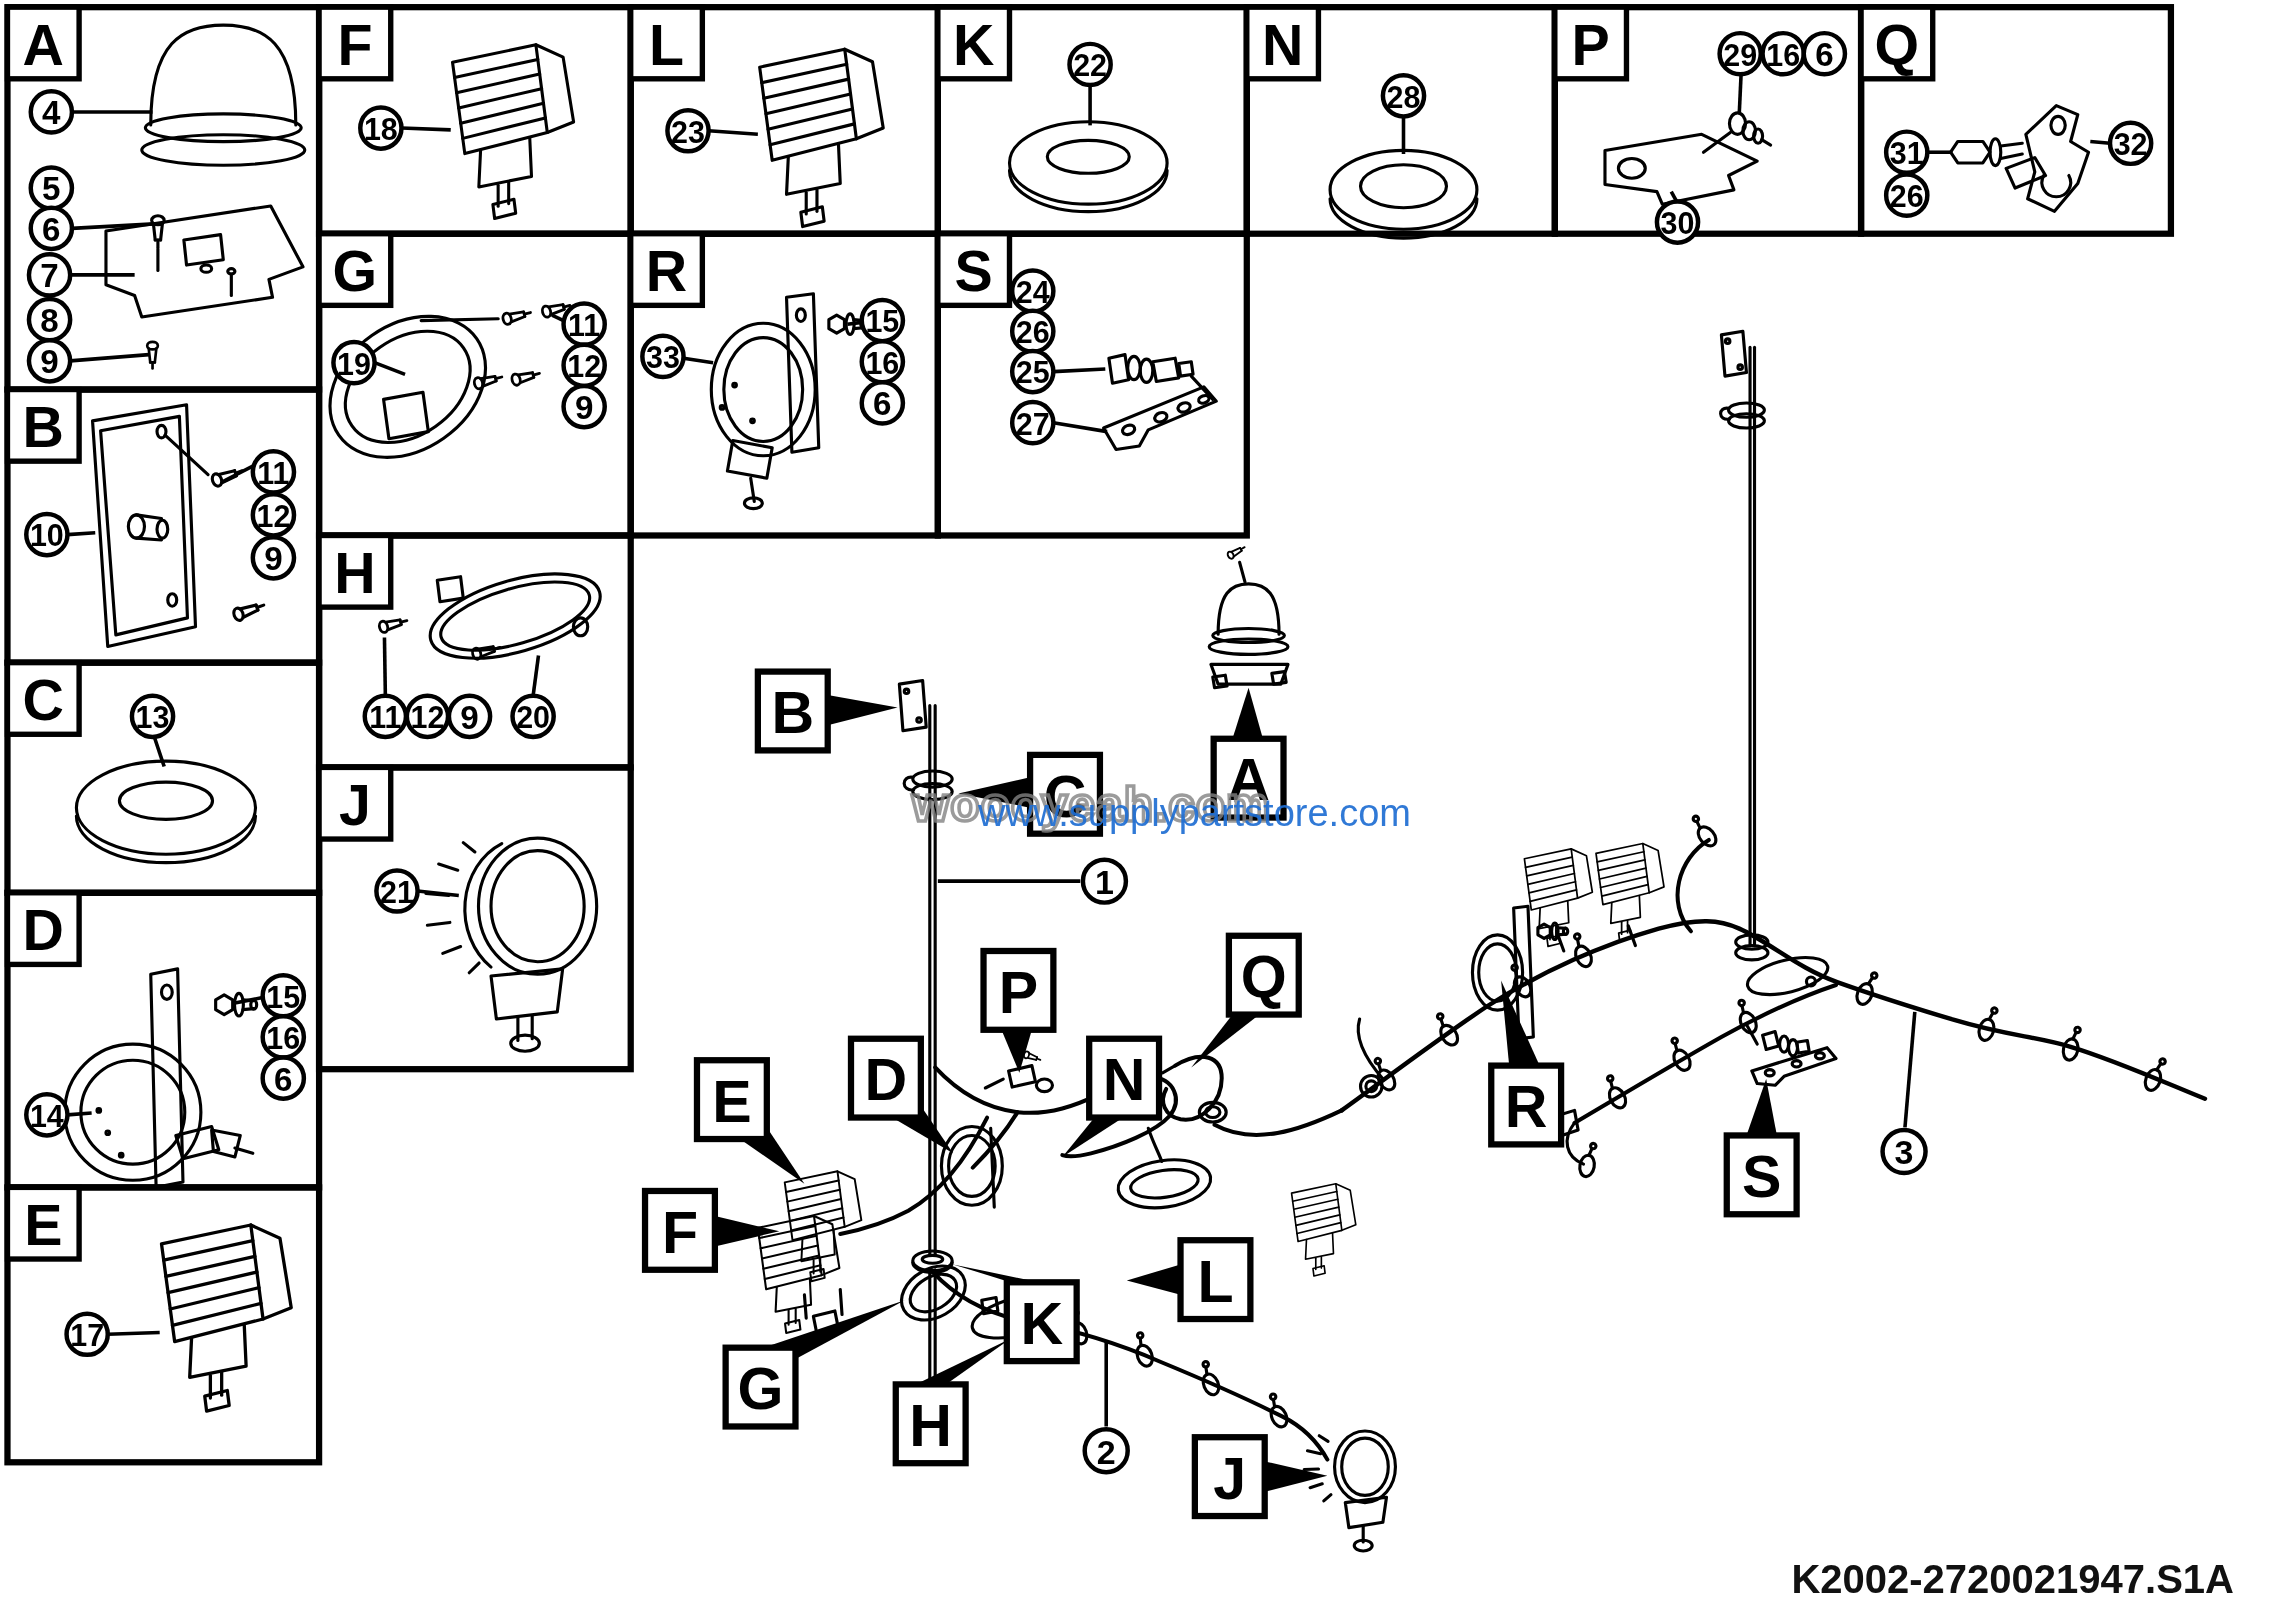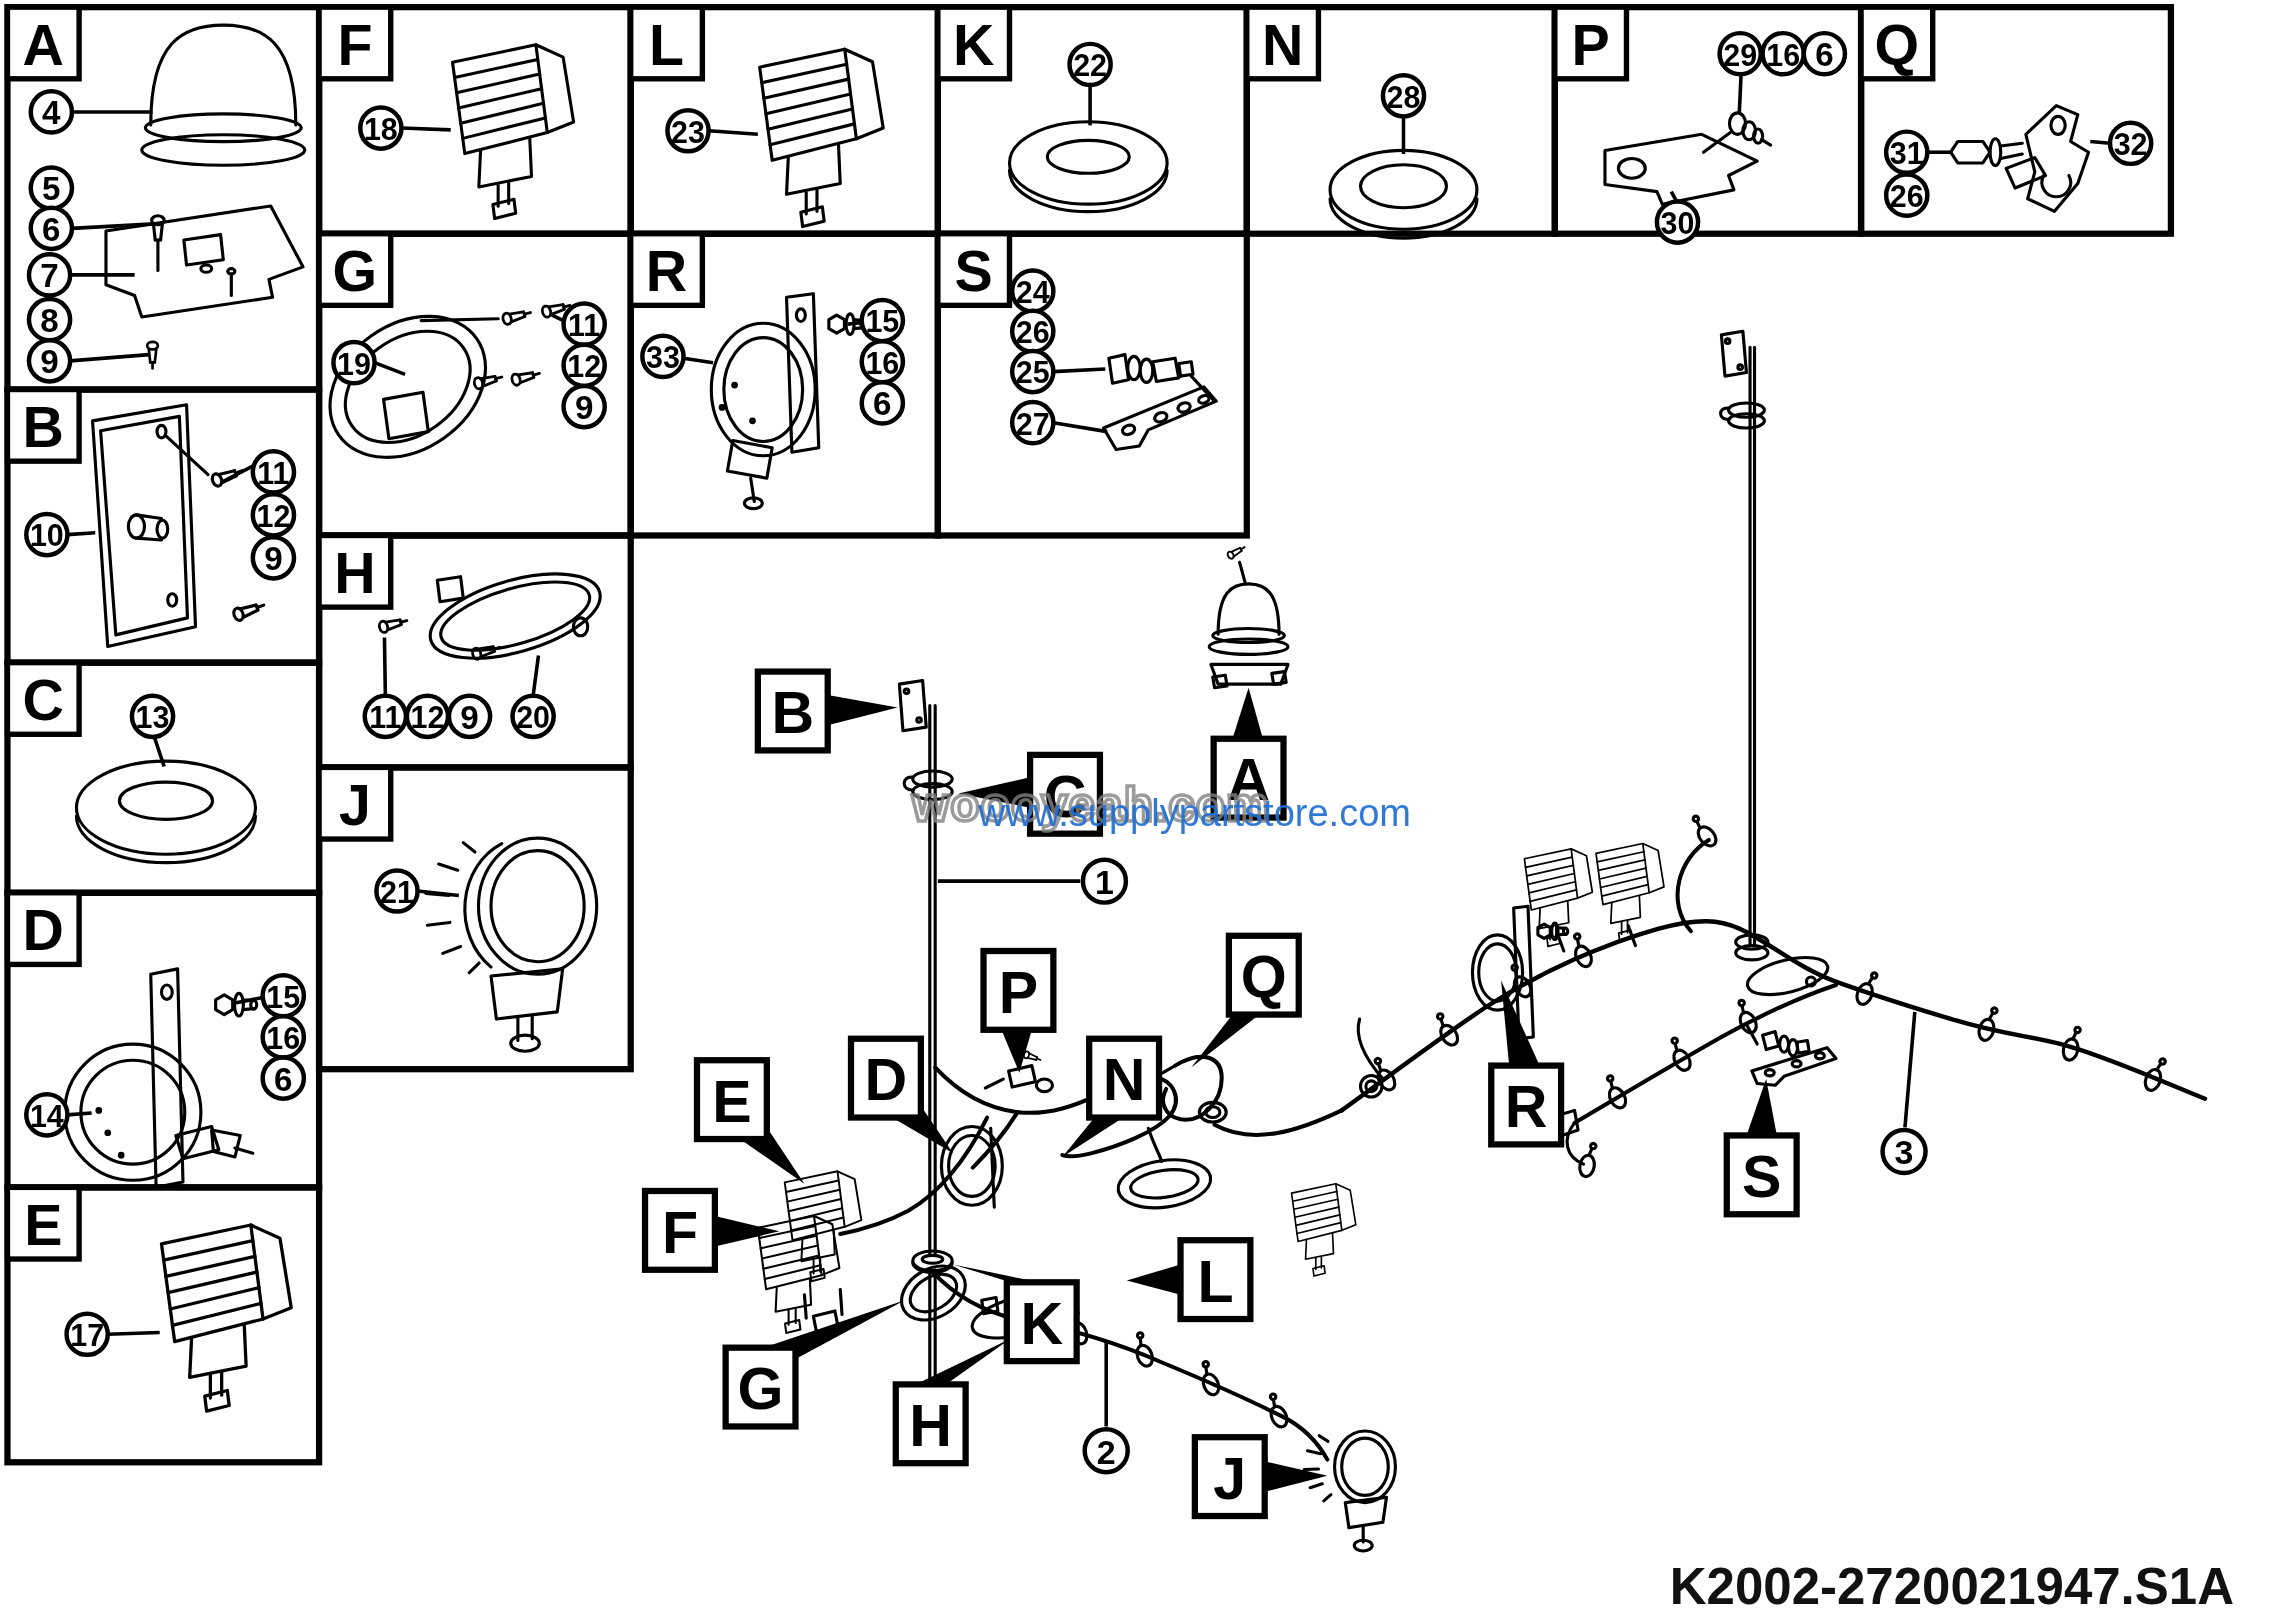--- a/index.html
+++ b/index.html
@@ -11,21 +11,21 @@
     font-size:48px;font-weight:bold;letter-spacing:0.9px;
     color:transparent;-webkit-text-stroke:3.6px rgba(130,130,130,.8);
     text-shadow:0 0 0 rgba(255,255,255,0);
     pointer-events:none;white-space:nowrap;z-index:5;}
   .wm-blue{
     position:absolute;left:931px;top:792px;
     font-size:38px;font-weight:500;color:rgba(30,110,210,.92);
     pointer-events:none;white-space:nowrap;z-index:6;padding-left:47px;}
   .part-number{
     position:absolute;right:59px;top:1557px;
-    font-size:51px;font-weight:bold;color:#111;z-index:4;}
+    font-size:40px;font-weight:bold;color:#111;z-index:4;}
 </style>
 </head>
 <body>
 
 <div class="stage">
   <svg id="cv" width="2293" height="1619" viewBox="0 0 2560 1808">
       <g stroke="#000" fill="none" stroke-width="3.5" stroke-linecap="round" stroke-linejoin="round">
         <path d="M168,139.6 C168,46.599999999999994 203.64,28 249,28 C294.36,28 330,46.599999999999994 330,139.6"></path>
         <ellipse cx="249" cy="142.7" rx="87" ry="15.5"></ellipse>
         <ellipse cx="249" cy="167.5" rx="91" ry="17.05"></ellipse>

